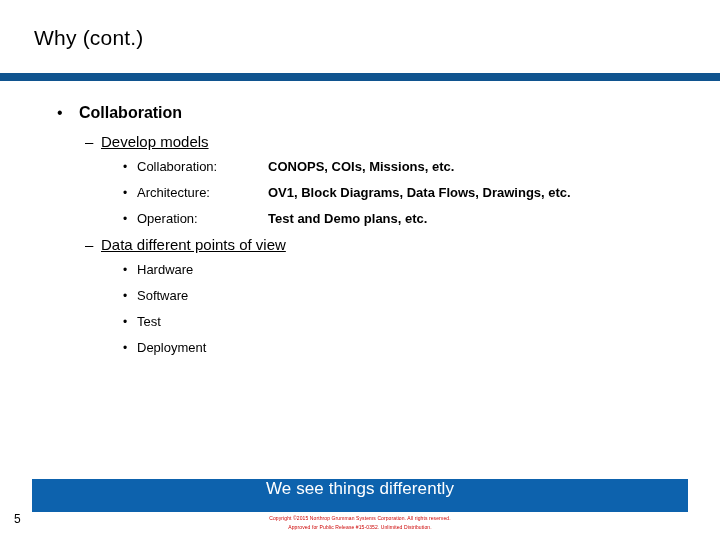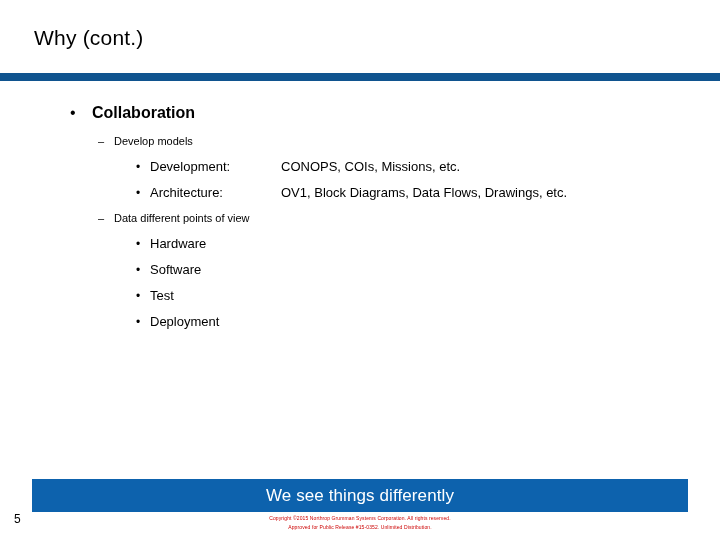--- a/index.html
+++ b/index.html
@@ -80,21 +80,21 @@
     left: 0;
     top: 73px;
     width: 720px;
     height: 8px;
     background: #10548f;
   }
 
   
   #slide-body {
     position: absolute;
-    left: 16px;
+    left: 3px;
     top: 100px;
     width: 628px;
     padding-left: 24px;
   }
 
   .lvl1 {
     position: relative;
     margin: 0 0 0 30px;
     font-size: 16px;
     font-weight: bold;
@@ -104,24 +104,25 @@
   .lvl1 .bullet-mark {
     display: inline-block;
     width: 22px;
     font-weight: normal;
     font-size: 16px;
   }
 
   .lvl2 {
     position: relative;
     margin: 0 0 0 58px;
-    font-size: 11px;
+    font-size: 15px;
     font-weight: normal;
     line-height: 25px;
     white-space: nowrap;
+    text-decoration: underline;
   }
   .lvl2 .bullet-mark {
     display: inline-block;
     width: 16px;
   }
 
   .lvl3 {
     position: relative;
     margin: 0 0 0 96px;
     font-size: 13px;
@@ -133,34 +134,34 @@
     display: inline-block;
     width: 14px;
     font-size: 12px;
   }
   .lvl3 .pair-label {
     display: inline-block;
     width: 131px;
   }
   .lvl3 .pair-value {
     display: inline-block;
+    font-weight: bold;
   }
 
   .spacer-sm { height: 3px; }
 
   
   #tagline-banner {
     position: absolute;
     left: 32px;
     top: 479px;
     width: 656px;
     height: 33px;
     background: #0d62ad;
     display: flex;
-    align-items: center;
     justify-content: center;
   }
   #tagline-text {
     color: #ffffff;
     font-size: 17px;
     font-weight: 400;
     letter-spacing: 0.1px;
     white-space: nowrap;
   }
 
@@ -203,27 +204,30 @@
     <span class="bullet-mark">•</span><span>Collaboration</span>
   </div>
 
   <div class="spacer-sm"></div>
 
   <div class="lvl2">
     <span class="bullet-mark">–</span><span>Develop models</span>
   </div>
 
   <div class="lvl3">
-    <span class="bullet-mark">•</span><span class="pair-label">Development:</span><span class="pair-value">CONOPS, COIs, Missions, etc.</span>
+    <span class="bullet-mark">•</span><span class="pair-label">Collaboration:</span><span class="pair-value">CONOPS, COIs, Missions, etc.</span>
   </div>
 
   <div class="lvl3">
     <span class="bullet-mark">•</span><span class="pair-label">Architecture:</span><span class="pair-value">OV1, Block Diagrams, Data Flows, Drawings, etc.</span>
   </div>
 
+  <div class="lvl3">
+    <span class="bullet-mark">•</span><span class="pair-label">Operation:</span><span class="pair-value">Test and Demo plans, etc.</span>
+  </div>
 
   <div class="lvl2">
     <span class="bullet-mark">–</span><span>Data different points of view</span>
   </div>
 
 
   <div class="lvl3">
     <span class="bullet-mark">•</span><span>Hardware</span>
   </div>
 

